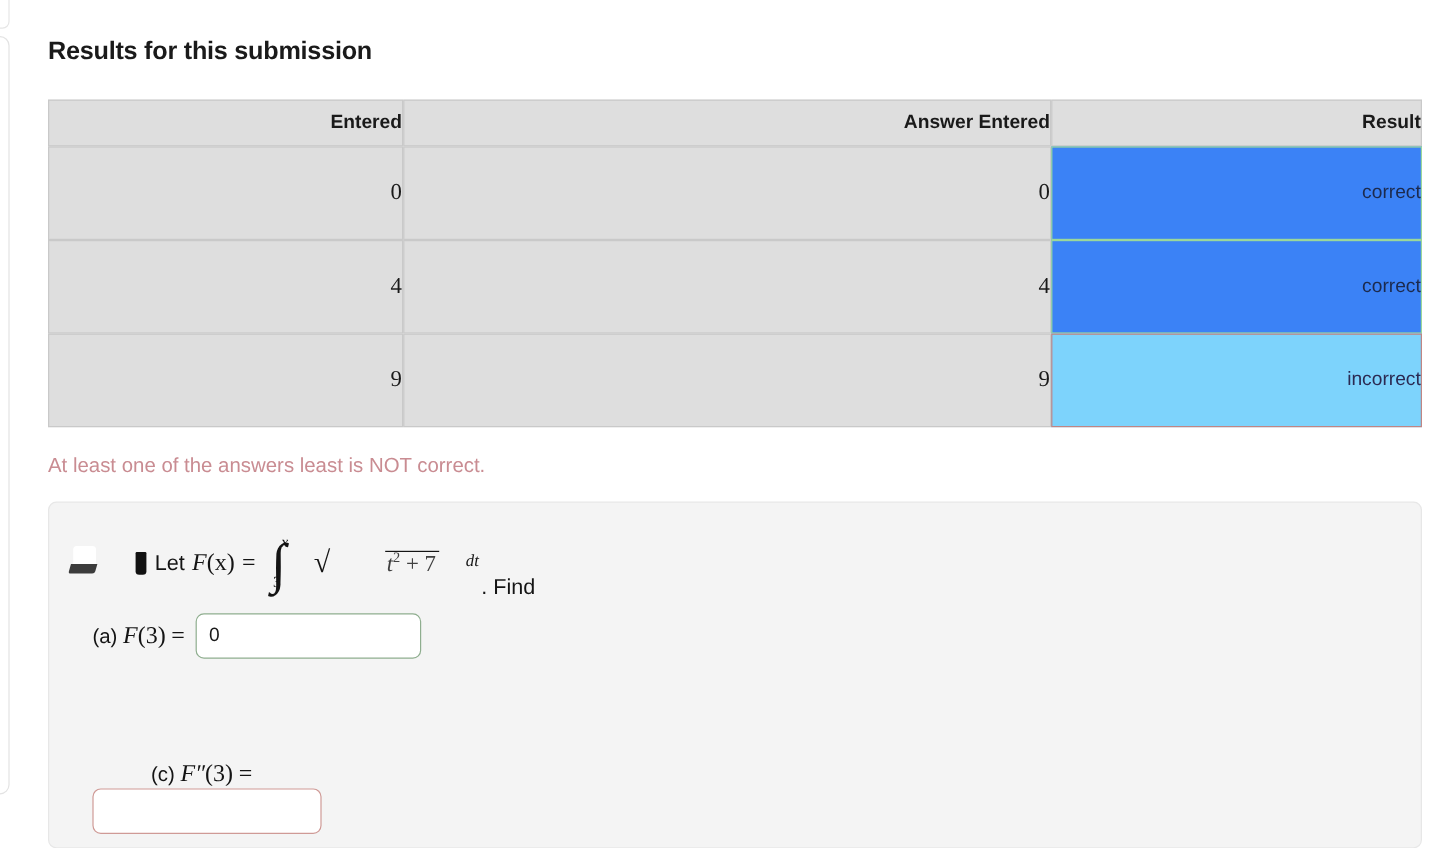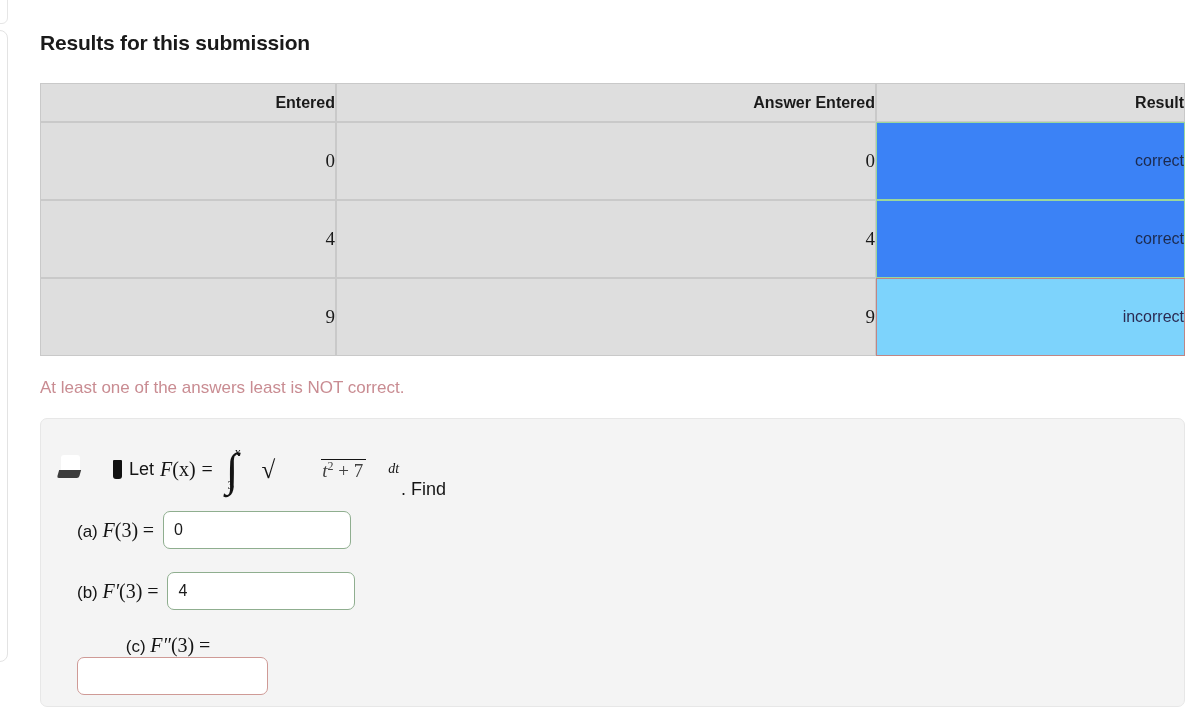--- a/index.html
+++ b/index.html
@@ -366,24 +366,20 @@
         <span class="mathser" style="font-size:14px;margin-left:19px;">dt</span>
         <span class="tail-text">. Find</span>
       </div>
     </div>
 
     <div class="ans-row a">
       <span class="ans-label"><span>(a)</span> <span class="fser">F</span><span class="pser">(3)</span> <span class="eqs">=</span></span>
       <input class="ans-input ok" type="text" value="0" style="">
     </div>
 
-    <div class="ans-row b">
-      <span class="ans-label"><span>(b)</span> <span class="fser">F</span><span class="fser">′</span><span class="pser">(3)</span> <span class="eqs">=</span></span>
-      <input class="ans-input ok" type="text" value="4" style="">
-    </div>
 
     <div class="ans-row c">
       <span class="ans-label"><span>(c)</span> <span class="fser">F</span><span class="fser">″</span><span class="pser">(3)</span> <span class="eqs">=</span></span>
       <input class="ans-input bad" type="text" value="" style="">
     </div>
 
   </div>
 </div>
 
 </body></html>

